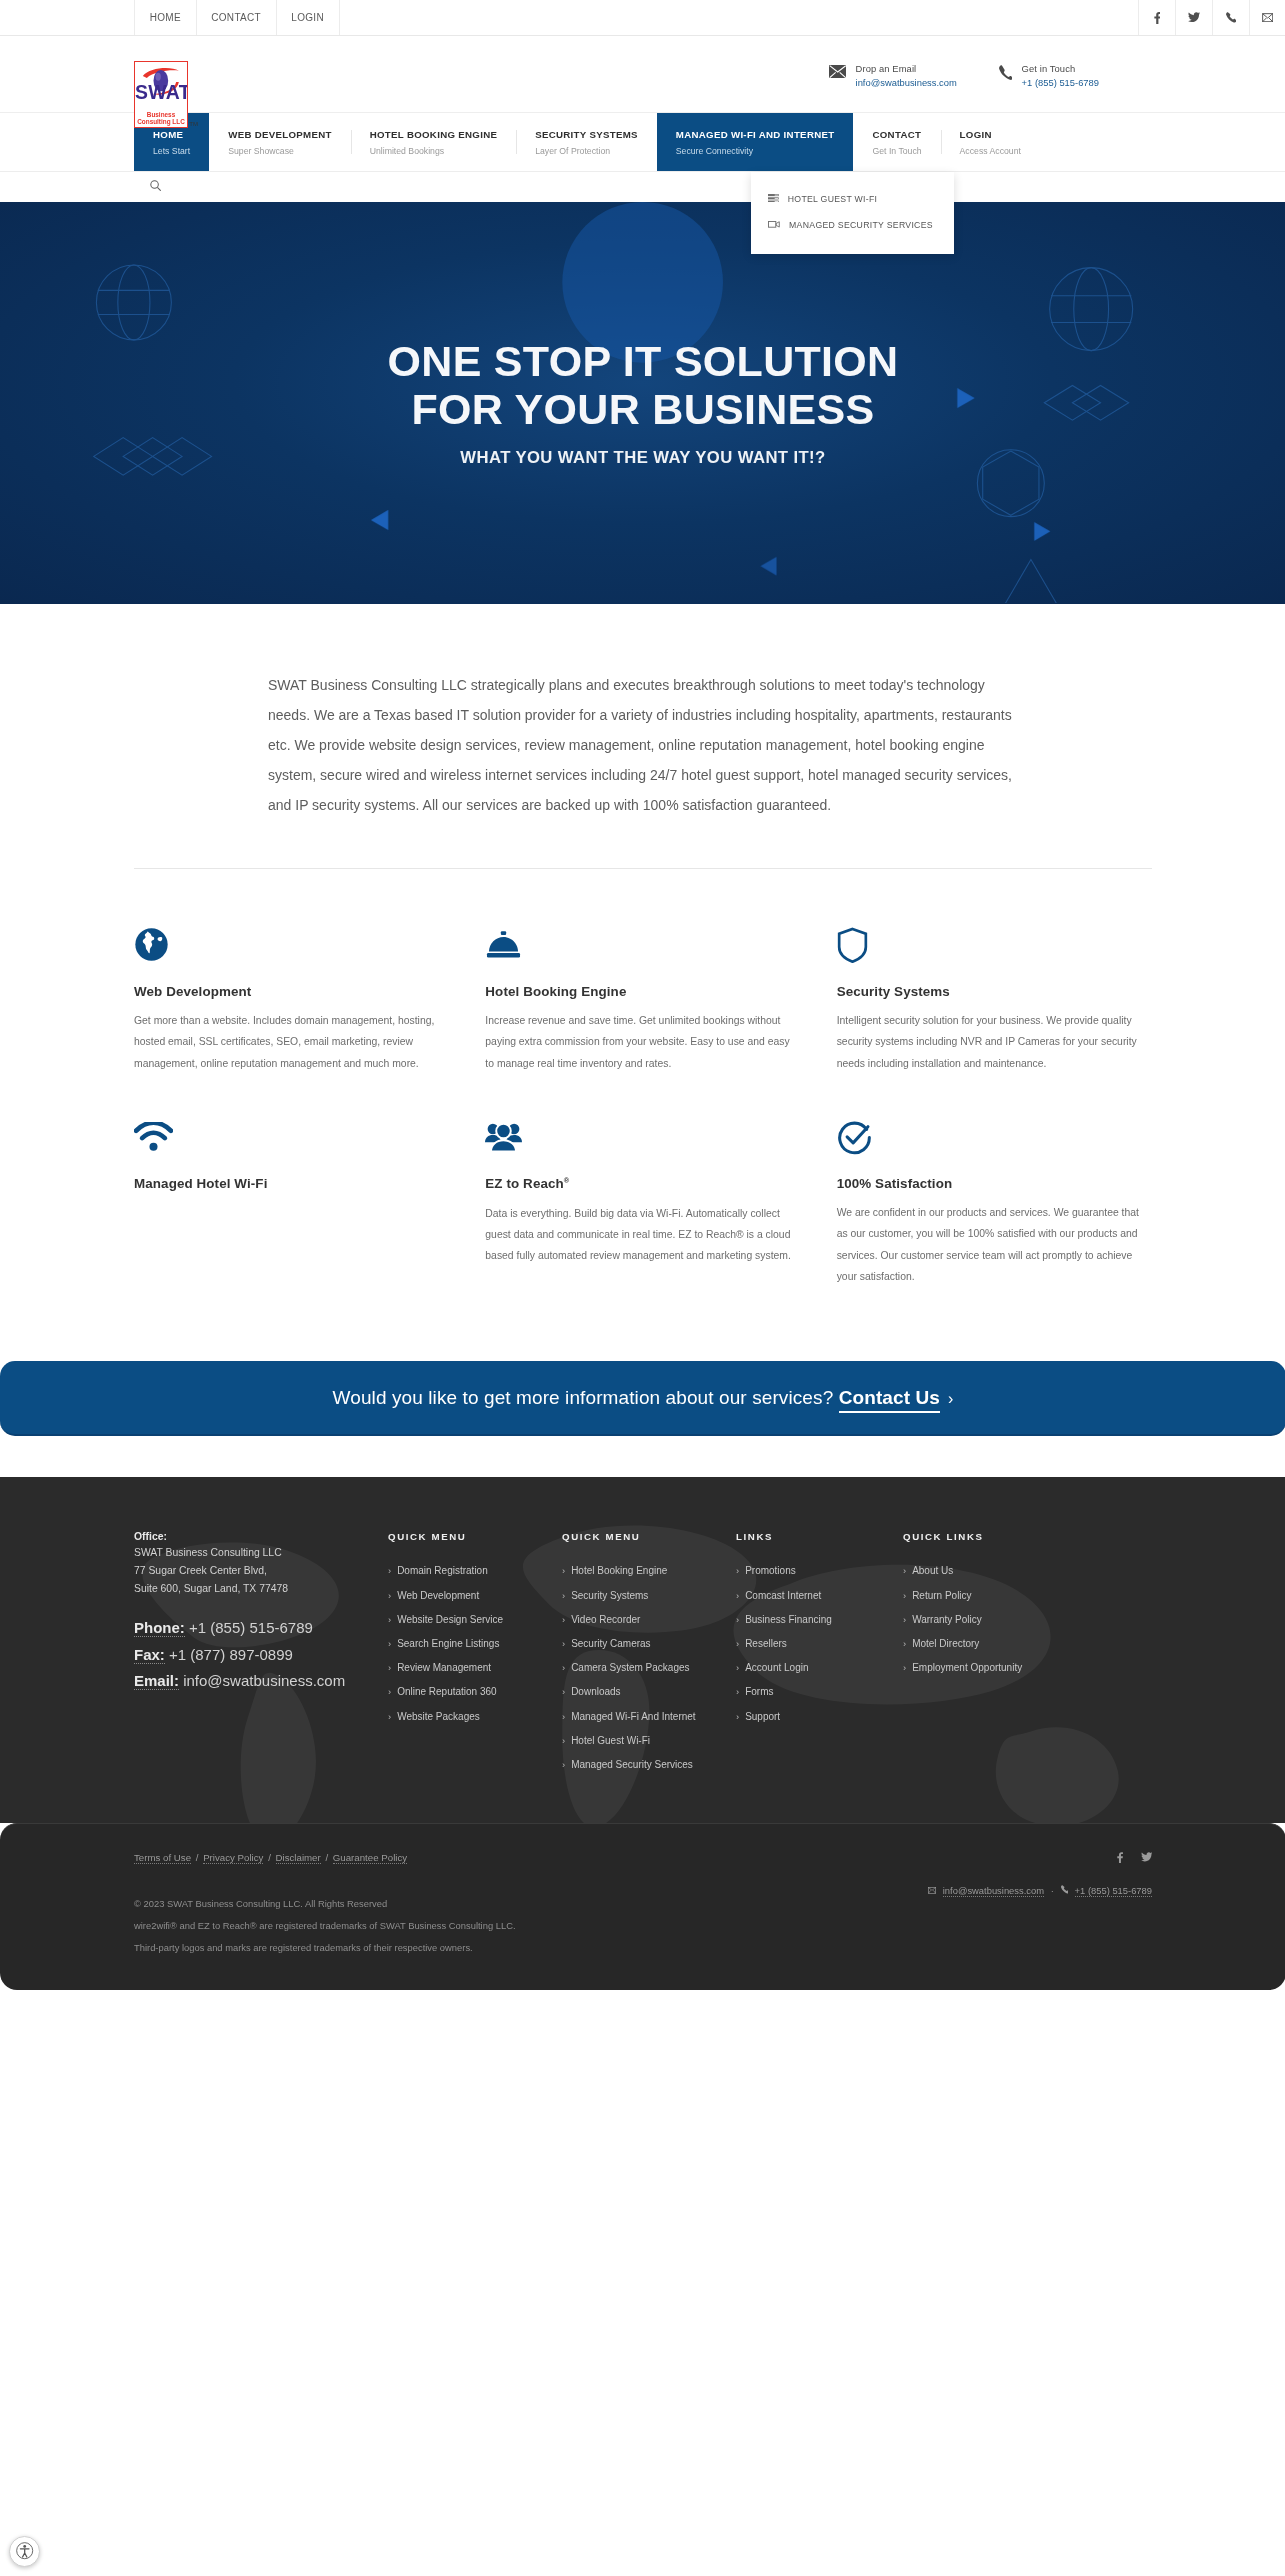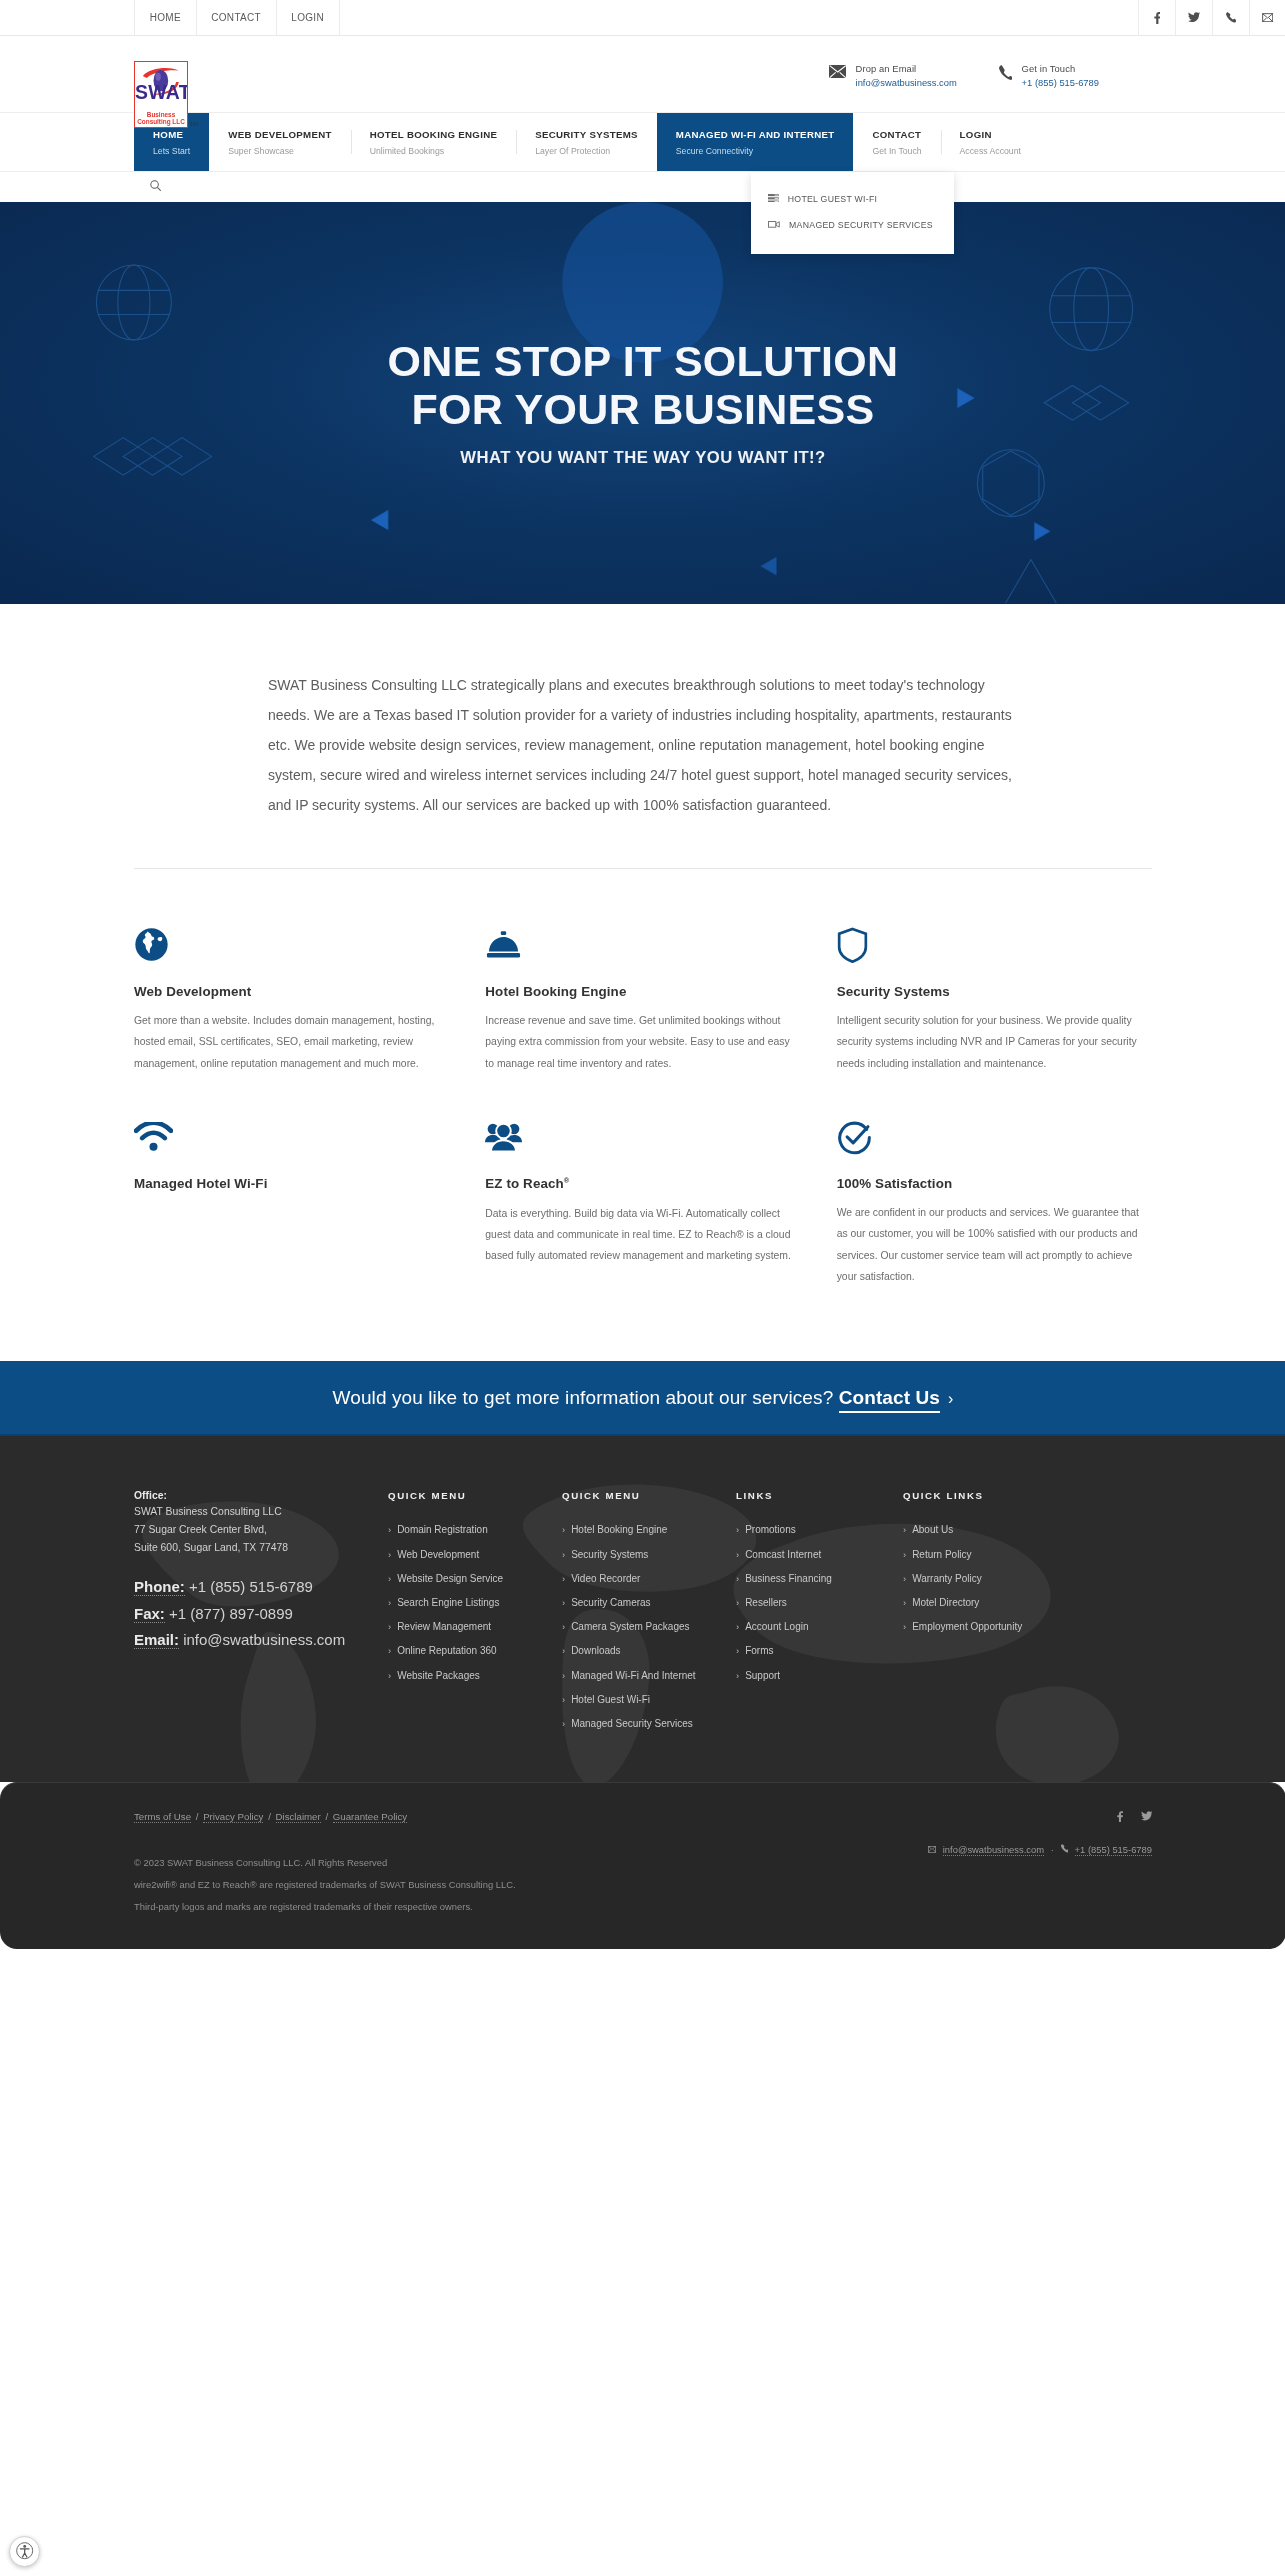--- a/index.html
+++ b/index.html
@@ -246,20 +246,21 @@
     font-family: "Liberation Sans Narrow", "Liberation Sans", sans-serif;
   }
   .sup { font-size: 7.4px; vertical-align: super; }
 
   
   .cta {
     background: #0b4d84;
     height: 75px;
     display: flex; align-items: center; justify-content: center;
     border-bottom: 2.7px solid #0a4072;
+    border-radius: 15px;
   }
   .cta-text {
     font-family: "Liberation Sans Narrow", "Liberation Sans", sans-serif;
     font-size: 19px;
     color: #ffffff;
     letter-spacing: 0.1px;
   }
   .cta-link {
     font-weight: bold;
     color: #fff;
@@ -269,20 +270,21 @@
     margin-left: 5.4px;
   }
   .cta-arrow { margin-left: 8px; font-size: 16px; color: #fff; }
 
   
   .footer {
     background: #2b2b2b;
     position: relative;
     padding: 54px 134px 42px 134px;
     overflow: hidden;
+    margin-top: 41px;
   }
   .footer-map {
     position: absolute; inset: 0;
     opacity: .055;
   }
   .footer-cols {
     position: relative;
     display: grid;
     grid-template-columns: 254px 174px 174px 167px 1fr;
     gap: 0;

